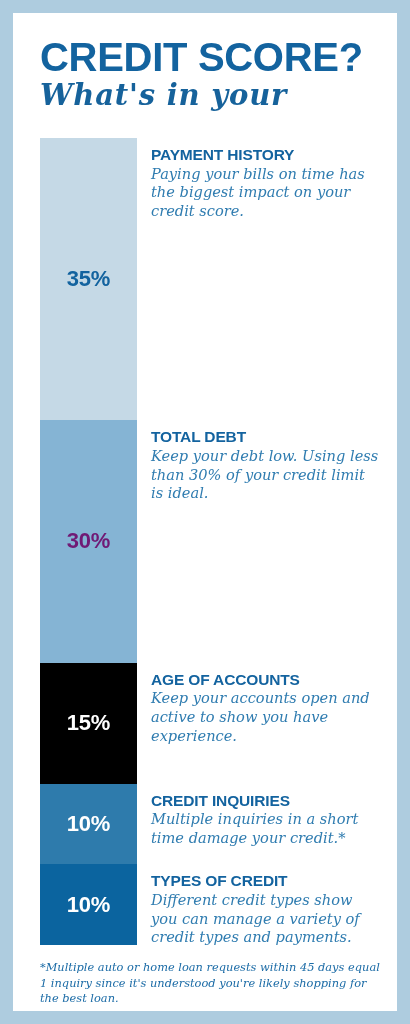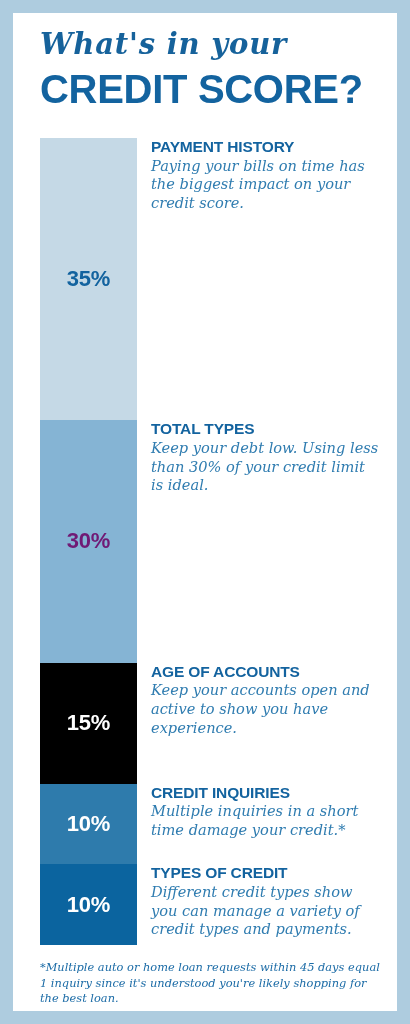--- a/index.html
+++ b/index.html
@@ -99,20 +99,21 @@
     width: 228px;
   }
   .seg-heading {
     font-family: "Liberation Sans", sans-serif;
     font-weight: bold;
     font-size: 15.5px;
     letter-spacing: -0.15px;
     color: #13639f;
     line-height: 1.14;
     white-space: nowrap;
+    margin-top: 8px;
   }
   .seg-desc {
     font-family: "DejaVu Serif", "Liberation Serif", serif;
     font-style: italic;
     font-size: 14.6px;
     color: #2f7cb0;
     line-height: 1.28;
     margin-top: 1px;
   }
 
@@ -129,40 +130,40 @@
     line-height: 1.36;
   }
 </style>
 </head>
 <body>
 
 <div id="poster">
   <div id="card">
 
     <div id="title-block">
+      <div id="title-line-2">CREDIT SCORE?</div>
       <div id="title-line-1">What's in your</div>
-      <div id="title-line-2">CREDIT SCORE?</div>
     </div>
 
     <div id="chart">
         <div class="seg-row" style="top: 125px; height: 282.45px;">
           <div class="seg-bar" style="height: 282.45px; background: rgb(197, 217, 230);">
             <span class="seg-pct" style="color: rgb(19, 99, 159);">35%</span>
           </div>
           <div class="seg-text">
             <div class="seg-heading">PAYMENT HISTORY</div>
             <div class="seg-desc">Paying your bills on time has the biggest impact on your credit score.</div>
           </div>
         </div>
         <div class="seg-row" style="top: 407.45px; height: 242.1px;">
           <div class="seg-bar" style="height: 242.1px; background: rgb(133, 180, 212);">
             <span class="seg-pct" style="color: #701a75;">30%</span>
           </div>
           <div class="seg-text">
-            <div class="seg-heading">TOTAL TYPES</div>
+            <div class="seg-heading">TOTAL DEBT</div>
             <div class="seg-desc">Keep your debt low. Using less than 30% of your credit limit is ideal.</div>
           </div>
         </div>
         <div class="seg-row" style="top: 649.55px; height: 121.05px;">
           <div class="seg-bar" style="height: 121.05px; background: #000000;">
             <span class="seg-pct" style="color: rgb(255, 255, 255);">15%</span>
           </div>
           <div class="seg-text">
             <div class="seg-heading">AGE OF ACCOUNTS</div>
             <div class="seg-desc">Keep your accounts open and active to show you have experience.</div>

